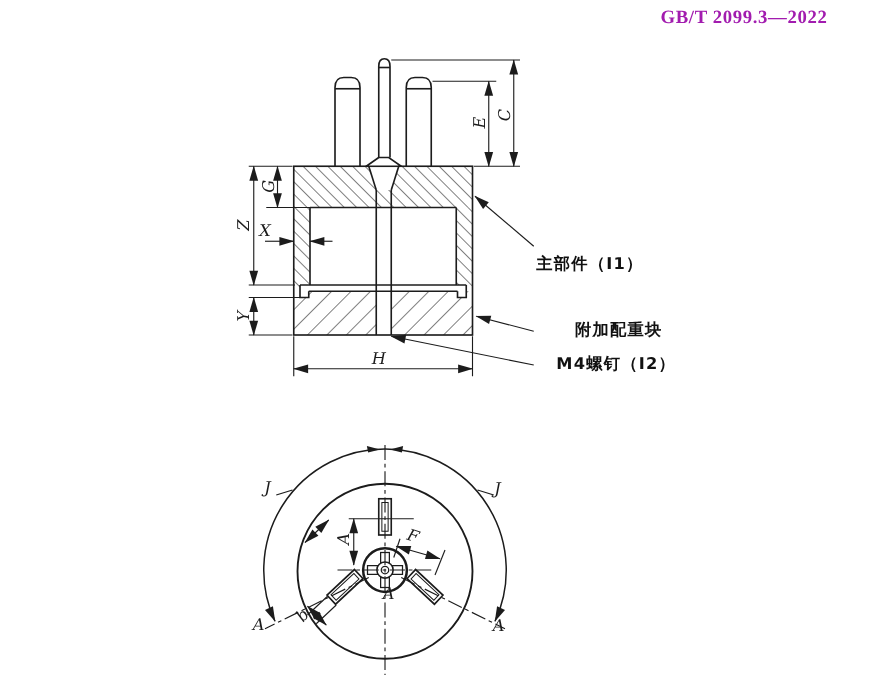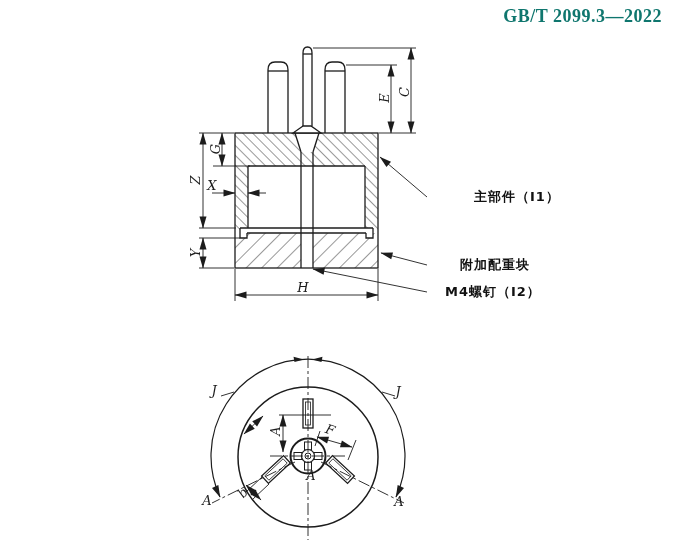--- a/index.html
+++ b/index.html
@@ -6,21 +6,21 @@
   #stage{position:relative;width:700px;height:546px;background:#ffffff;overflow:hidden;
          font-family:"Liberation Serif",serif;}
   #drawing{position:absolute;left:0;top:0;}
   .lbl{position:absolute;font-family:"DejaVu Serif",serif;font-style:italic;
        font-size:13px;color:#1c1c1c;width:18px;height:16px;line-height:16px;
        text-align:center;display:flex;align-items:center;justify-content:center;}
   .rotccw{transform:rotate(-90deg);}
   .callout{position:absolute;font-family:"DejaVu Sans",sans-serif;font-weight:700;
        font-size:13px;letter-spacing:1px;color:#111;white-space:nowrap;line-height:14px;}
   .hdr{position:absolute;right:38px;top:6px;font-family:"Liberation Serif",serif;
-       font-weight:bold;font-size:18px;letter-spacing:0.5px;color:#0f766e;}
+       font-weight:bold;font-size:15px;letter-spacing:0.5px;color:#a21caf;}
 </style>
 </head>
 <body>
 
 <div id="stage">
 
   <svg id="drawing" width="700" height="546" viewBox="0 0 700 546">
     <defs>
       <pattern id="hatchMain" width="7" height="7" patternUnits="userSpaceOnUse" patternTransform="rotate(-45)">
         <line x1="0" y1="0" x2="0" y2="7" stroke="#1c1c1c" stroke-width="0.9"></line>
@@ -169,21 +169,21 @@
   <div class="hdr">GB/T 2099.3—2022</div>
 
   <div class="lbl rotccw" style="left:376px;top:90px;">E</div>
   <div class="lbl rotccw" style="left:396px;top:84px;">C</div>
   <div class="lbl rotccw" style="left:207px;top:141px;">G</div>
   <div class="lbl rotccw" style="left:187px;top:172px;">Z</div>
   <div class="lbl" style="left:203px;top:178px;">X</div>
   <div class="lbl rotccw" style="left:187px;top:245px;">Y</div>
   <div class="lbl" style="left:294px;top:280px;">H</div>
 
-  <div class="callout" style="left:429px;top:190px;margin-left:45px;">主部件（I1）</div>
+  <div class="callout" style="left:429px;top:205px;">主部件（I1）</div>
   <div class="callout" style="left:429px;top:258px;padding-left:31px;">附加配重块</div>
   <div class="callout" style="left:429px;top:285px;margin-left:16px;">M4螺钉（I2）</div>
 
   <div class="lbl" style="left:205px;top:383px;">J</div>
   <div class="lbl" style="left:389px;top:384px;">J</div>
   <div class="lbl" style="left:198px;top:493px;">A</div>
   <div class="lbl" style="left:390px;top:494px;">A</div>
   <div class="lbl" style="left:302px;top:468px;">A</div>
   <div class="lbl rotccw" style="left:267px;top:423px;">A</div>
   <div class="lbl" style="left:321px;top:422px;transform:rotate(18deg);">F</div>

